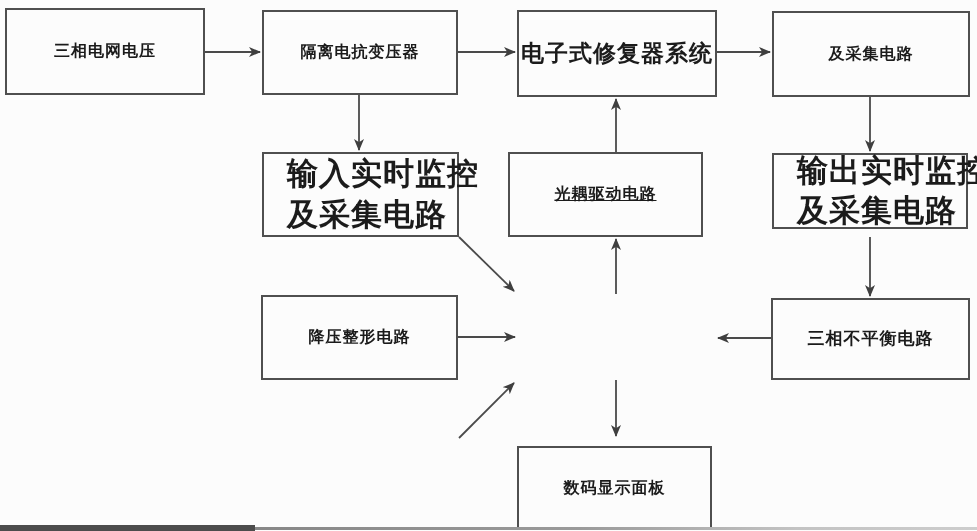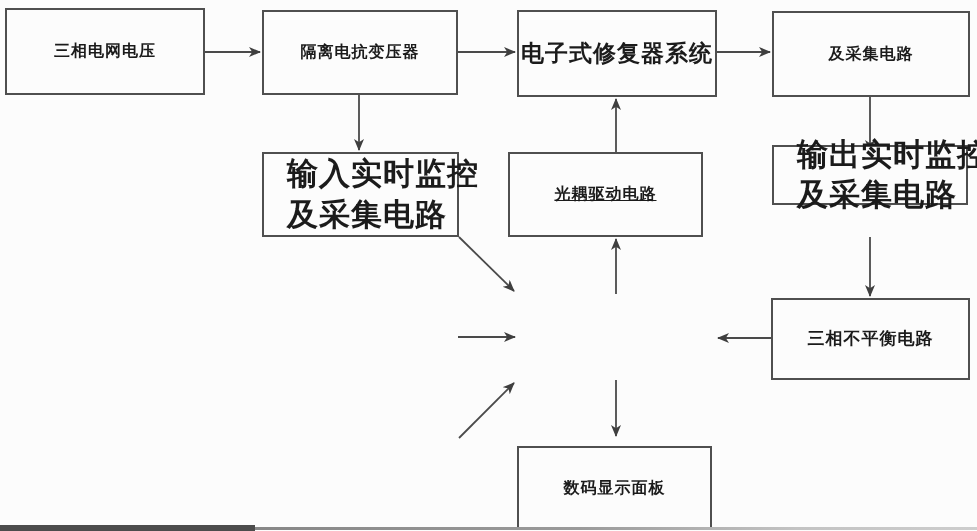--- a/index.html
+++ b/index.html
@@ -44,21 +44,21 @@
     font-size: 31px;
   }
   .node span { display: block; white-space: nowrap; }
   
   .n0  { left: 5px;   top: 8px;   width: 200px; height: 87px; }
   .n1  { left: 262px; top: 10px;  width: 196px; height: 85px; }
   .n2  { left: 517px; top: 10px;  width: 200px; height: 87px; font-size: 23px; }
   .n3  { left: 772px; top: 11px;  width: 198px; height: 86px; }
   .n4  { left: 262px; top: 152px; width: 197px; height: 85px; }
   .n5  { left: 508px; top: 152px; width: 195px; height: 85px; text-decoration: underline; }
-  .n6  { left: 772px; top: 145px; width: 196px; height: 60px; }
+  .n6  { left: 772px; top: 153px; width: 196px; height: 76px; }
   .n7  { left: 261px; top: 295px; width: 197px; height: 85px; }
   .n8  { left: 517px; top: 294px; width: 199px; height: 86px; }
   .n9  { left: 771px; top: 298px; width: 199px; height: 82px; font-size: 17px; }
   .n10 { left: 262px; top: 438px; width: 197px; height: 84px; }
   .n11 { left: 517px; top: 438px; width: 195px; height: 84px; margin-top: 8px; }
   .bottom-bar-left {
     position: absolute;
     left: 0; bottom: 0;
     width: 255px; height: 6px;
     background: #4c4c4c;
@@ -121,20 +121,23 @@
 
   <div class="node n5">
     <span>光耦驱动电路</span>
   </div>
 
   <div class="node n6 two-line">
     <span>输出实时监控</span>
     <span>及采集电路</span>
   </div>
 
+  <div class="node n7">
+    <span>降压整形电路</span>
+  </div>
 
 
   <div class="node n9">
     <span>三相不平衡电路</span>
   </div>
 
 
   <div class="node n11">
     <span>数码显示面板</span>
   </div>

